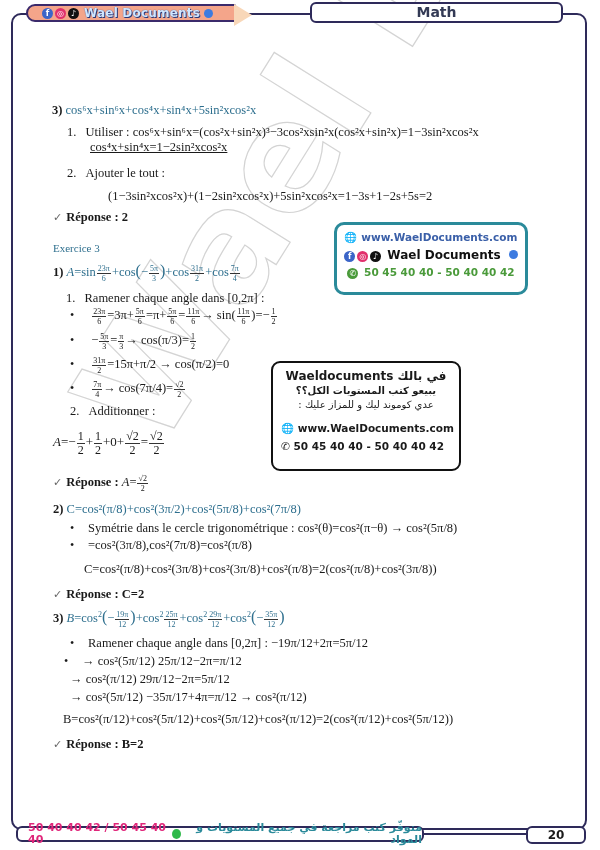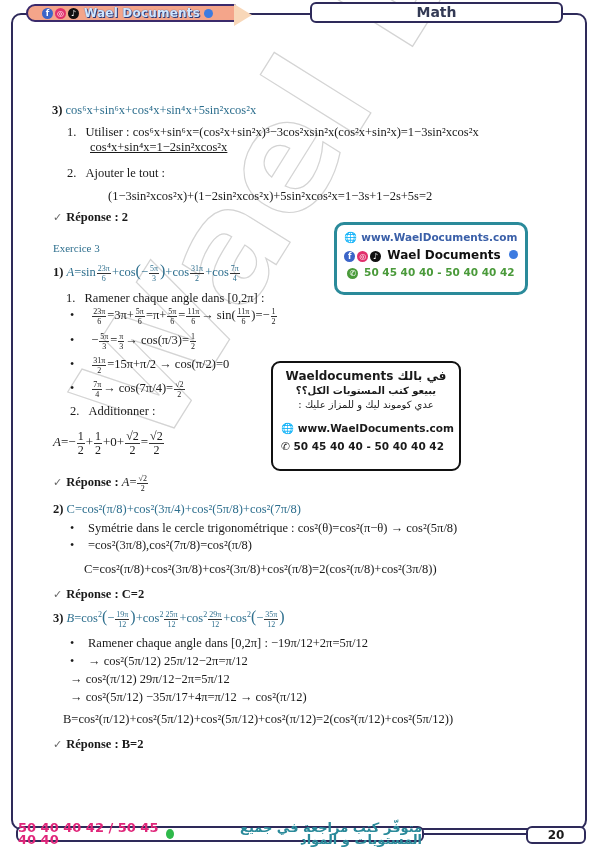--- a/index.html
+++ b/index.html
@@ -46,22 +46,22 @@
          border-radius:9px; background:#fff; box-sizing:border-box; z-index:4;
          font-family:"DejaVu Sans", sans-serif; text-align:center; }
   .ad2 .ar1 { font-size:12px; font-weight:bold; margin-top:6px; direction:rtl; }
   .ad2 .ar2 { font-size:10px; font-weight:bold; margin-top:2px; direction:rtl; }
   .ad2 .ar3 { font-size:10px; font-weight:normal; margin-top:3px; direction:rtl; }
   .ad2 .w { font-size:10.5px; font-weight:bold; margin-top:12px; text-align:left; padding-left:8px; }
   .ad2 .p { font-size:10.5px; font-weight:bold; margin-top:5px; text-align:left; padding-left:8px; }
 
   .footer-bar { position:absolute; left:16px; top:826px; width:408px; height:16px; border:2px solid #2e2a5a;
                 border-radius:6px; background:#fff; box-sizing:border-box; z-index:3;
-                font-family:"DejaVu Sans", sans-serif; font-size:13px; font-weight:bold; line-height:12px;
-                display:flex; align-items:center; padding-left:0; }
+                font-family:"DejaVu Sans", sans-serif; font-size:11px; font-weight:bold; line-height:12px;
+                display:flex; align-items:center; padding-left:10px; }
   .footer-bar .ph { color:#e0267a; }
   .footer-bar .wa { width:10px; height:10px; border-radius:50%; background:#2fb94a; display:inline-block; margin:0 3px; }
   .footer-bar .ar { color:#2a8a9a; direction:rtl; margin-left:4px; }
   .footer-line { position:absolute; left:424px; top:833px; width:104px; height:2px; background:#2e2a5a; z-index:2; }
   .page-num { position:absolute; left:526px; top:826px; width:60px; height:18px; border:2px solid #2e2a5a;
               border-radius:6px; background:#fff; box-sizing:border-box; text-align:center;
               font-family:"DejaVu Sans", sans-serif; font-weight:bold; font-size:12px; line-height:14px; z-index:3; }
   .watermark { position:absolute; left:40px; top:380px; font-family:"DejaVu Sans", sans-serif; font-weight:bold;
                font-size:150px; color:transparent; -webkit-text-stroke:1.2px #c9c9c9; transform:rotate(-58deg);
                transform-origin:left top; z-index:0; white-space:nowrap; opacity:0.8; }
@@ -137,35 +137,35 @@
   <div class="abs" style="left:53px; top:430px; font-size:13px;">
     <span class="it">A</span>=−<span class="frac big"><span>1</span><span>2</span></span>+<span class="frac big"><span>1</span><span>2</span></span>+0+<span class="frac big"><span>√2</span><span>2</span></span>=<span class="frac big"><span>√2</span><span>2</span></span>
   </div>
 
   <div class="abs bold" style="left:53px; top:474px;">
     <span class="check">✓</span>Réponse : <span class="it" style="font-weight:normal">A</span><span style="font-weight:normal">=</span><span class="frac" style="font-weight:normal"><span>√2</span><span>2</span></span>
   </div>
 
   <div class="abs" style="left:53px; top:502px;">
     <span class="bold">2)</span>
-    <span class="teal">C=cos²(π/8)+cos²(3π/4)+cos²(5π/8)+cos²(7π/8)</span>
+    <span class="teal">C=cos²(π/8)+cos²(3π/2)+cos²(5π/8)+cos²(7π/8)</span>
   </div>
   <div class="abs bullet" style="left:70px; top:521px;">Symétrie dans le cercle trigonométrique : cos²(θ)=cos²(π−θ) → cos²(5π/8)</div>
   <div class="abs bullet" style="left:70px; top:538px;">=cos²(3π/8),cos²(7π/8)=cos²(π/8)</div>
   <div class="abs" style="left:84px; top:562px;">C=cos²(π/8)+cos²(3π/8)+cos²(3π/8)+cos²(π/8)=2(cos²(π/8)+cos²(3π/8))</div>
   <div class="abs bold" style="left:53px; top:587px;">
     <span class="check">✓</span><span>Réponse : C=2</span>
   </div>
 
   <div class="abs" style="left:53px; top:608px;">
     <span class="bold">3)</span>
     <span class="teal it">B</span><span class="teal">=cos<sup>2</sup></span><span class="teal" style="font-size:16px">(</span><span class="teal">−</span><span class="frac teal"><span>19π</span><span>12</span></span><span class="teal" style="font-size:16px">)</span><span class="teal">+cos<sup>2</sup></span><span class="frac teal"><span>25π</span><span>12</span></span><span class="teal">+cos<sup>2</sup></span><span class="frac teal"><span>29π</span><span>12</span></span><span class="teal">+cos<sup>2</sup></span><span class="teal" style="font-size:16px">(</span><span class="teal">−</span><span class="frac teal"><span>35π</span><span>12</span></span><span class="teal" style="font-size:16px">)</span>
   </div>
   <div class="abs bullet" style="left:70px; top:636px;">Ramener chaque angle dans [0,2π] : −19π/12+2π=5π/12</div>
-  <div class="abs bullet" style="left:70px; top:654px;">→ cos²(5π/12) 25π/12−2π=π/12</div>
+  <div class="abs bullet" style="left:64px; top:654px;">→ cos²(5π/12) 25π/12−2π=π/12</div>
   <div class="abs" style="left:70px; top:672px;">→ cos²(π/12) 29π/12−2π=5π/12</div>
   <div class="abs" style="left:70px; top:690px;">→ cos²(5π/12) −35π/17+4π=π/12 → cos²(π/12)</div>
   <div class="abs" style="left:63px; top:712px;">B=cos²(π/12)+cos²(5π/12)+cos²(5π/12)+cos²(π/12)=2(cos²(π/12)+cos²(5π/12))</div>
   <div class="abs bold" style="left:53px; top:737px;">
     <span class="check">✓</span><span>Réponse : B=2</span>
   </div>
 </div>
 
 <div class="ad1">
   <div class="l1"><span>🌐</span> <span>www.WaelDocuments.com</span></div>

